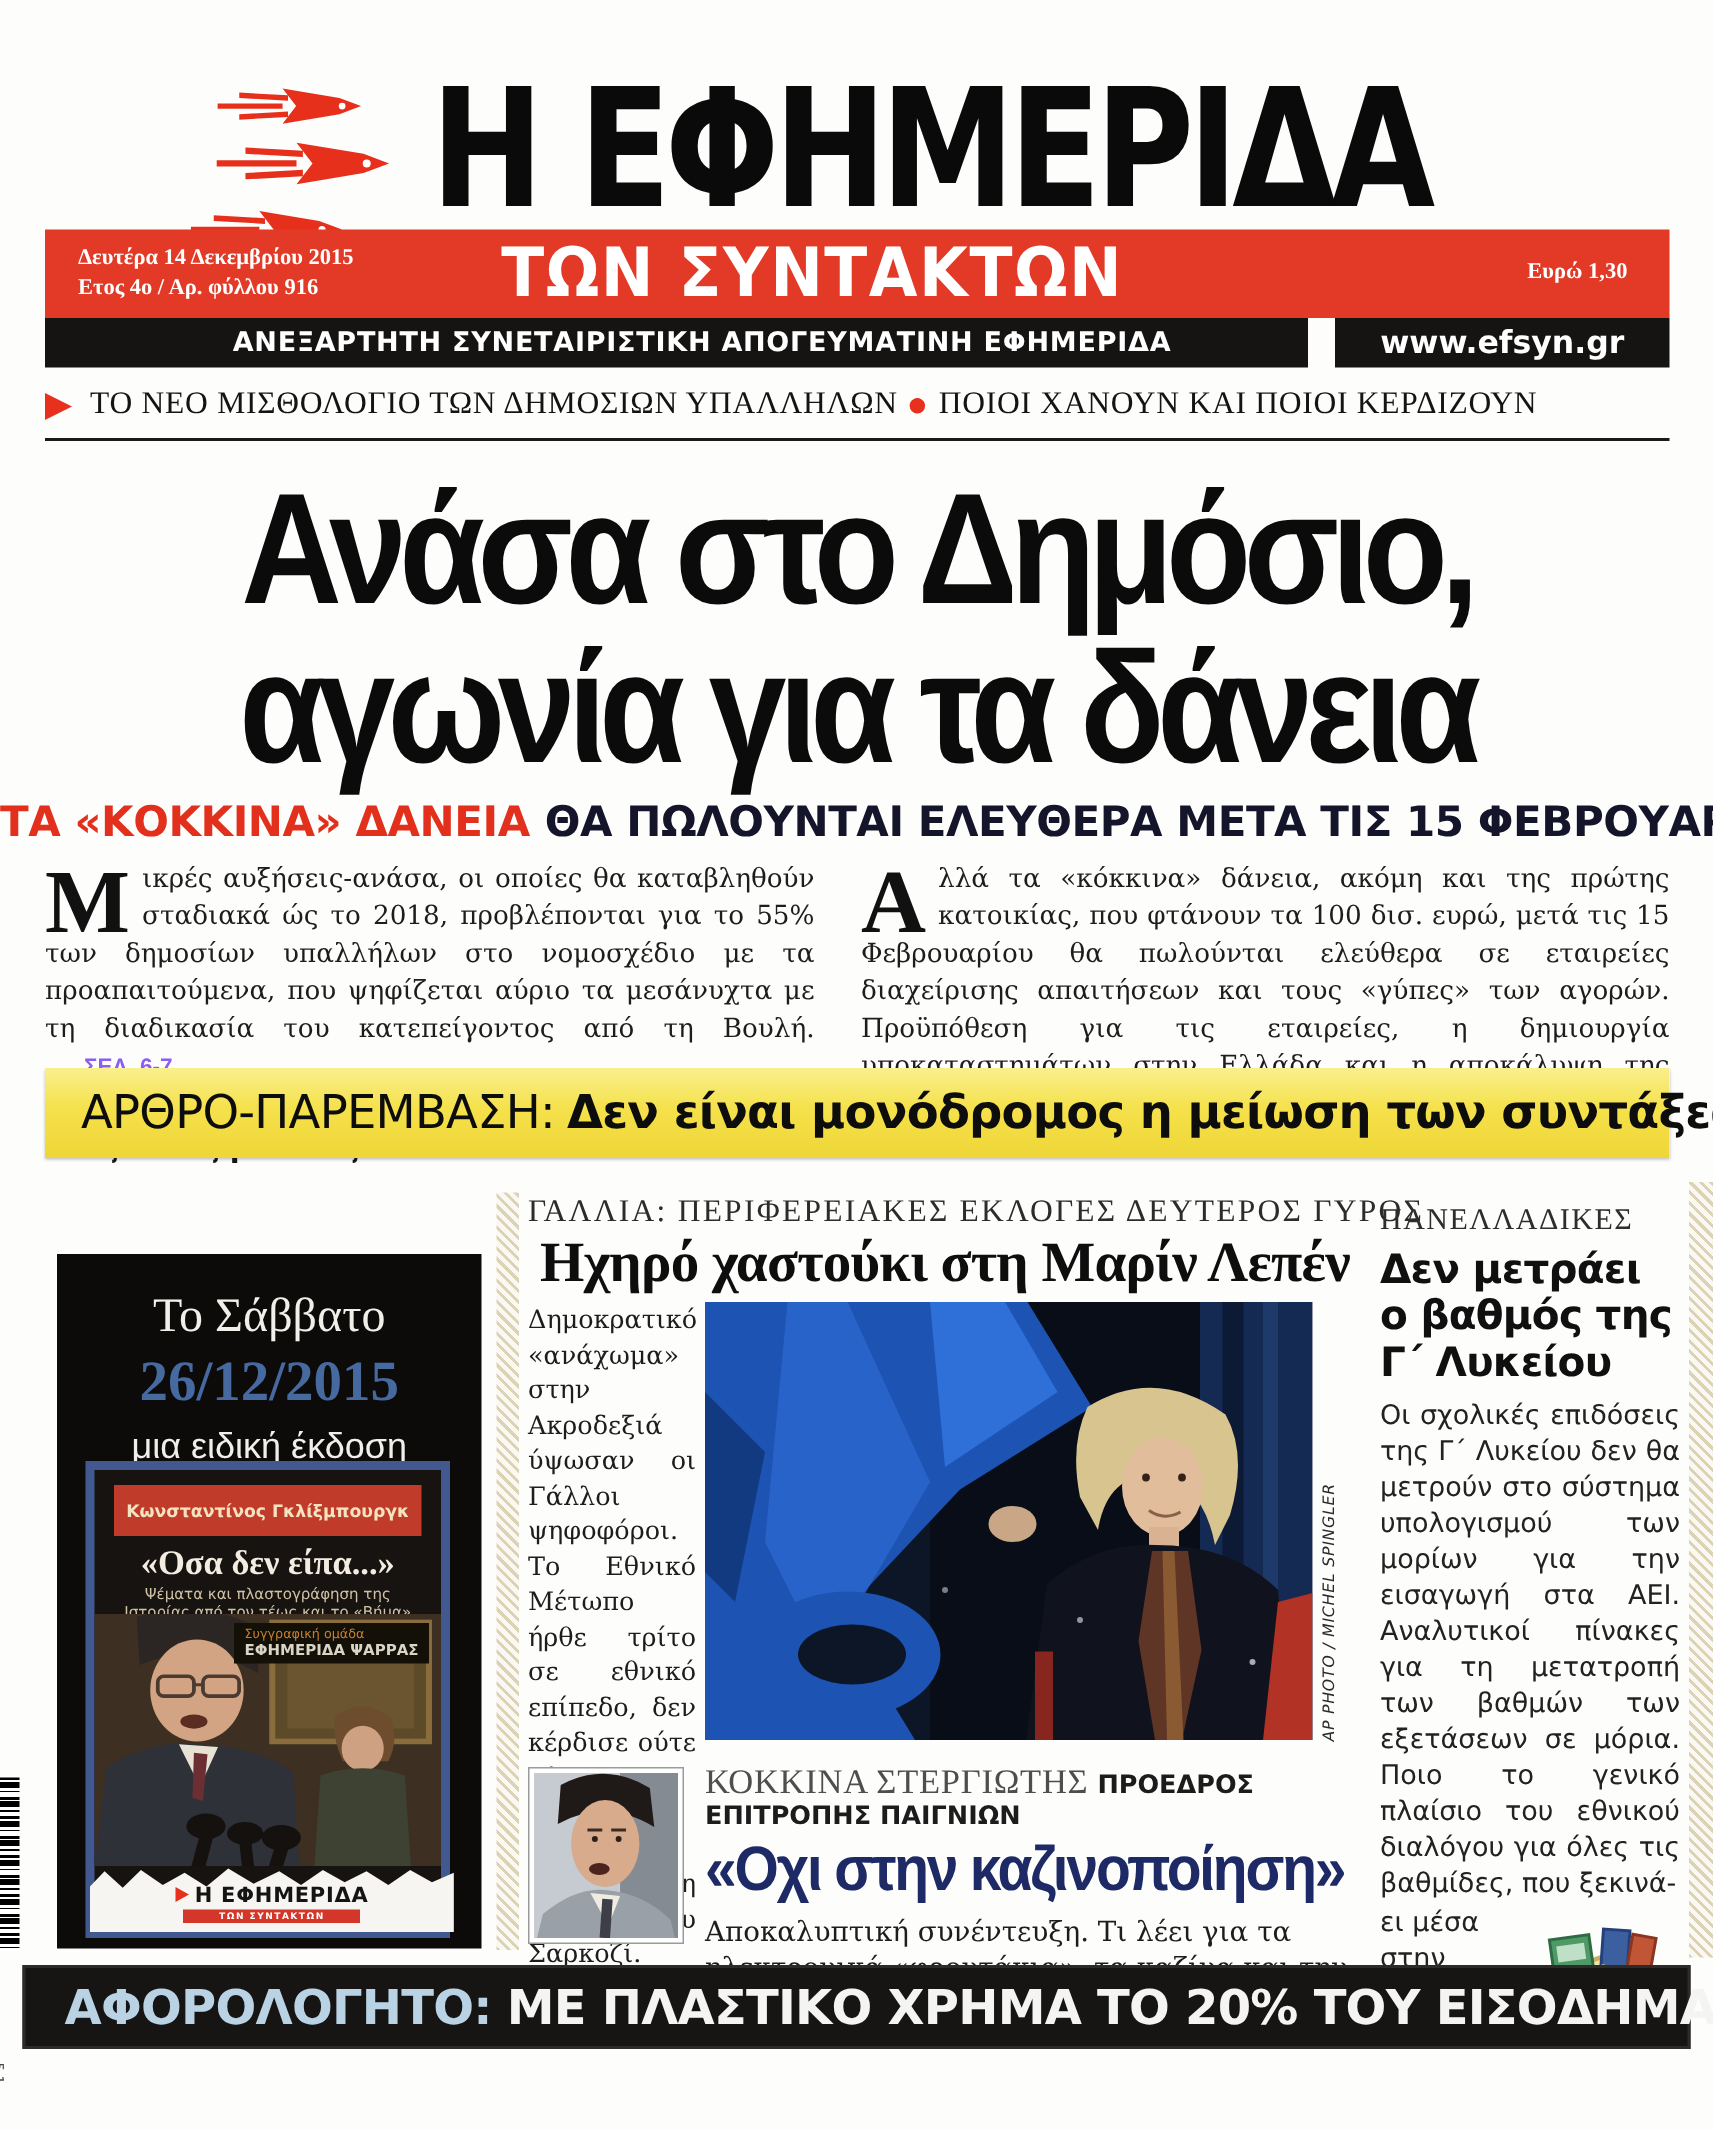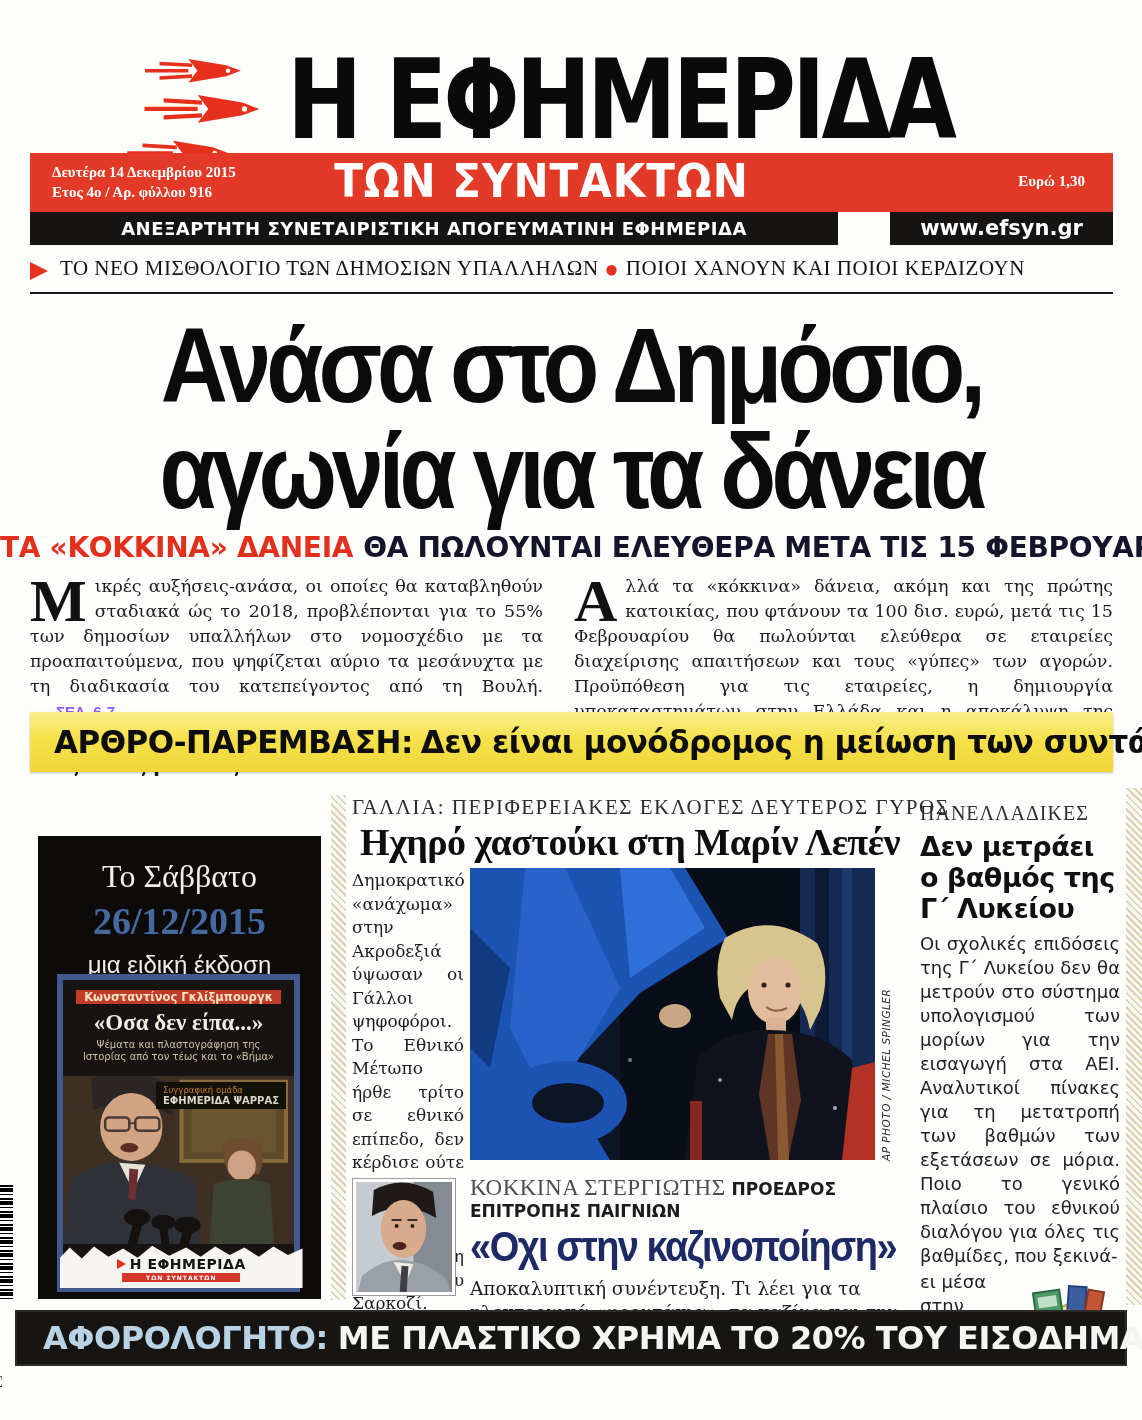--- a/index.html
+++ b/index.html
@@ -27,30 +27,30 @@
   .deck{width:100%;text-align:center;font-weight:bold;font-size:28px;letter-spacing:-.3px;white-space:nowrap;}
   .deck .r{color:#e2301c;margin-right:10px;}
   .deck .d{color:#14142a;}
   .intro{font-size:17.5px;line-height:25px;color:#1d1d1d;}
   .dropcap{float:left;font-family:"Liberation Serif",serif;font-weight:bold;font-size:60px;line-height:46px;padding:4px 8px 0 0;color:#111;}
   .redsq{display:inline-block;width:14px;height:14px;background:#e8301f;margin-right:8px;}
   .bulletnote{font-weight:bold;font-size:19px;color:#161616;font-family:"DejaVu Sans",sans-serif;margin-top:4px;}
   
   .ybanner{background:linear-gradient(180deg,#f9ef8d 0%,#f5e14b 45%,#efd637 100%);box-shadow:0 1px 2px rgba(0,0,0,.25);}
   .ybanner .inner{padding-left:24px;line-height:60px;white-space:nowrap;}
-  .ybanner .lab{font-weight:bold;font-size:31px;letter-spacing:-.5px;color:#0d0d0d;}
+  .ybanner .lab{font-weight:normal;font-size:31px;letter-spacing:-.5px;color:#0d0d0d;}
   .ybanner .txt{font-weight:bold;font-size:31px;letter-spacing:-.5px;color:#0d0d0d;margin-left:8px;}
   
   .promo{background:#0c0b0a;color:#f1efe9;text-align:center;}
   .promo .l1{font-family:"Liberation Serif",serif;font-size:32px;margin-top:22px;}
   .promo .dt{font-family:"Liberation Serif",serif;font-weight:bold;font-size:38px;color:#46699f;margin-top:4px;}
   .promo .l2{font-family:Liberation Sans, sans-serif;font-size:24px;margin-top:8px;}
   .promo .l3{font-family:"Liberation Serif",serif;font-size:28px;margin-top:2px;}
   .cover{position:absolute;left:19px;top:138px;width:231px;height:306px;border:6px solid #41598f;background:#171310;}
-  .cover .alabel{display:inline-block;background:#c03b2a;color:#f3e3c0;font-size:11.5px;font-weight:bold;padding:0 8px;margin-top:10px;}
+  .cover .alabel{display:inline-block;background:#c03b2a;color:#f3e3c0;font-size:11.5px;font-weight:bold;padding:10px 8px;margin-top:10px;}
   .cover .btitle{font-family:"Liberation Serif",serif;font-weight:bold;font-size:23px;color:#f2ede0;margin-top:5px;}
   .cover .bsub{font-size:10px;color:#cfc2a6;line-height:12px;width:88%;margin:3px auto 0;}
   .cover .credit{position:absolute;right:8px;top:102px;background:#131008;text-align:left;padding:3px 7px;}
   .cover .credit .cl{color:#c87f2f;font-size:8.5px;display:block;}
   .cover .credit .cn{color:#d8d4c6;font-size:10px;font-weight:bold;display:block;}
   .torn{position:absolute;left:-3px;bottom:-2px;width:105%;height:46px;background:#f6f5f1;
         clip-path:polygon(0 34%,4% 12%,9% 36%,14% 10%,20% 32%,26% 14%,32% 34%,38% 8%,45% 30%,52% 12%,58% 32%,64% 10%,70% 28%,76% 12%,82% 32%,88% 10%,94% 28%,100% 14%,100% 100%,0 100%);}
   .torn .mini{margin-top:14px;font-weight:bold;font-size:14px;color:#141414;letter-spacing:.5px;}
   .torn .minitri{display:inline-block;width:0;height:0;border-left:9px solid #e8301f;border-top:5px solid transparent;border-bottom:5px solid transparent;margin-right:4px;}
   .torn .minibar{width:118px;height:9px;background:#d4372a;margin:1px auto 0;color:#fff;font-size:6px;font-weight:bold;line-height:9px;letter-spacing:1px;}
@@ -121,21 +121,21 @@
     <div class="abs dateline" style="left:22px;top:9px;">
       <div>Δευτέρα 14 Δεκεμβρίου 2015</div>
       <div>Ετος 4ο / Αρ. φύλλου 916</div>
     </div>
     <div class="abs" style="left:0;right:60px;top:4px;text-align:center;">
       <span class="edition" style="display:inline-block;">ΤΩΝ ΣΥΝΤΑΚΤΩΝ</span>
     </div>
     <div class="abs dateline" style="right:28px;top:18px;">Ευρώ 1,30</div>
   </div>
 
-  <div class="abs tagbar" style="left:30px;top:212px;width:808px;height:33px;">ΑΝΕΞΑΡΤΗΤΗ ΣΥΝΕΤΑΙΡΙΣΤΙΚΗ ΑΠΟΓΕΥΜΑΤΙΝΗ ΕΦΗΜΕΡΙΔΑ</div>
+  <div class="abs tagbar" style="left:30px;top:212px;width:808px;height:33px;padding-left:34px;">ΑΝΕΞΑΡΤΗΤΗ ΣΥΝΕΤΑΙΡΙΣΤΙΚΗ ΑΠΟΓΕΥΜΑΤΙΝΗ ΕΦΗΜΕΡΙΔΑ</div>
   <div class="abs wwwbox" style="left:890px;top:212px;width:223px;height:33px;">www.efsyn.gr</div>
 
   <div class="abs tri" style="left:30px;top:262px;"></div>
   <div class="abs teaser" style="left:60px;top:256px;">
     <span>ΤΟ ΝΕΟ ΜΙΣΘΟΛΟΓΙΟ ΤΩΝ ΔΗΜΟΣΙΩΝ ΥΠΑΛΛΗΛΩΝ</span>
     <span style="color:#e8301f;font-size:24px;vertical-align:-2px;"> ● </span>
     <span>ΠΟΙΟΙ ΧΑΝΟΥΝ ΚΑΙ ΠΟΙΟΙ ΚΕΡΔΙΖΟΥΝ</span>
   </div>
   <div class="abs rule" style="left:30px;top:292px;width:1083px;"></div>
 

